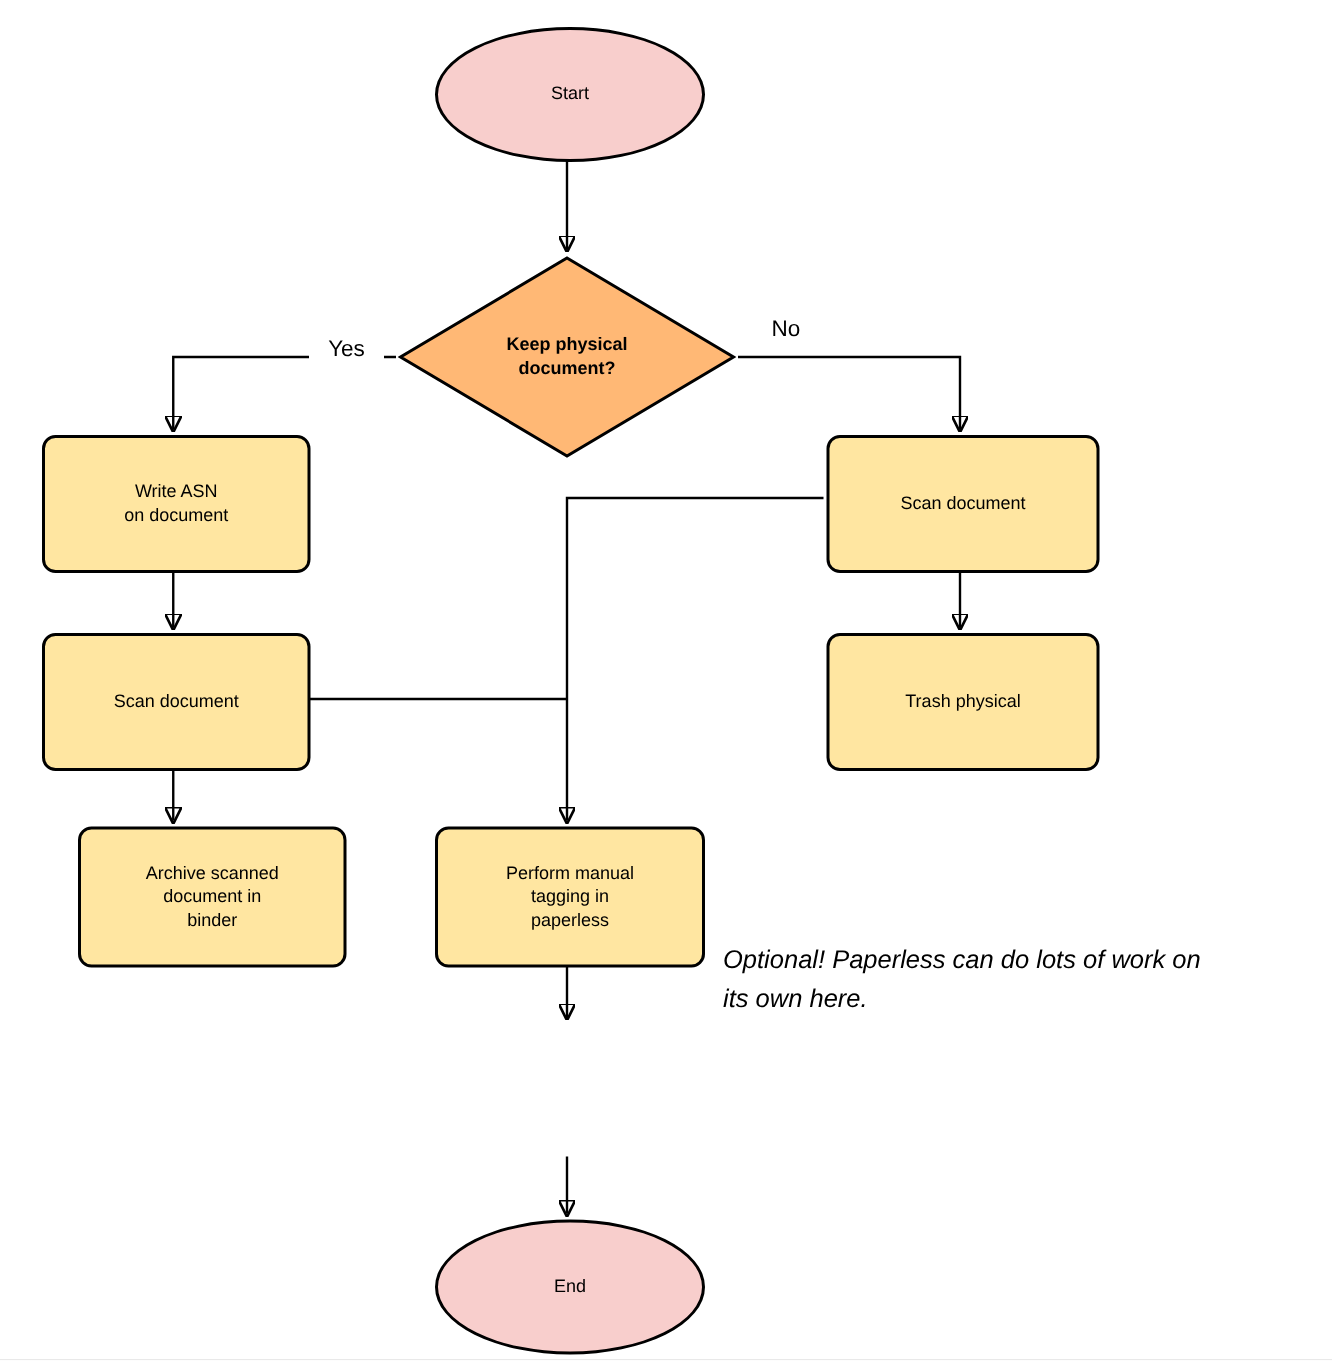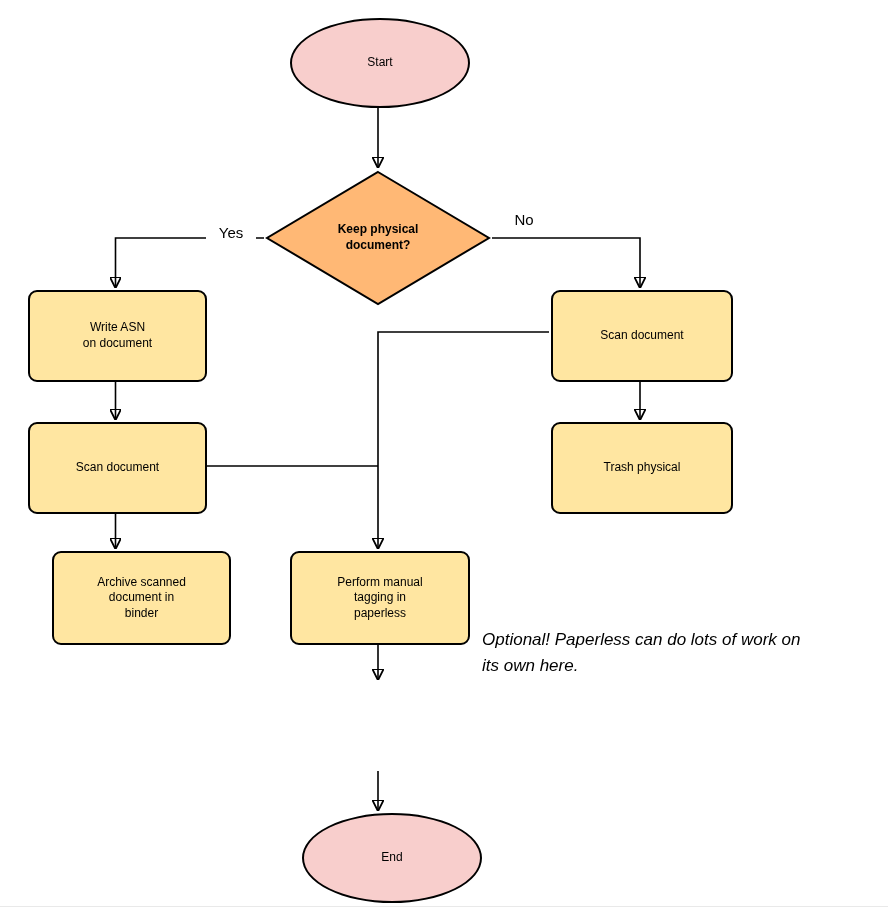--- a/index.html
+++ b/index.html
@@ -144,19 +144,19 @@
   <div class="node process" style="left:290px; top:551px; width:176px; height:90px;">
     <span class="label">Perform manual
 tagging in
 paperless</span>
   </div>
 
   <div class="annotation">Optional! Paperless can do lots of work on
 its own here.</div>
 
 
-  <div class="node terminal" style="left:302px; top:813px; width:176px; height:86px;text-align:center;">
+  <div class="node terminal" style="left:290px; top:813px; width:176px; height:86px;text-align:center;">
     <span class="label">End</span>
   </div>
 
   <div class="bottom-divider"></div>
 
 </div>
 
 </body></html>

